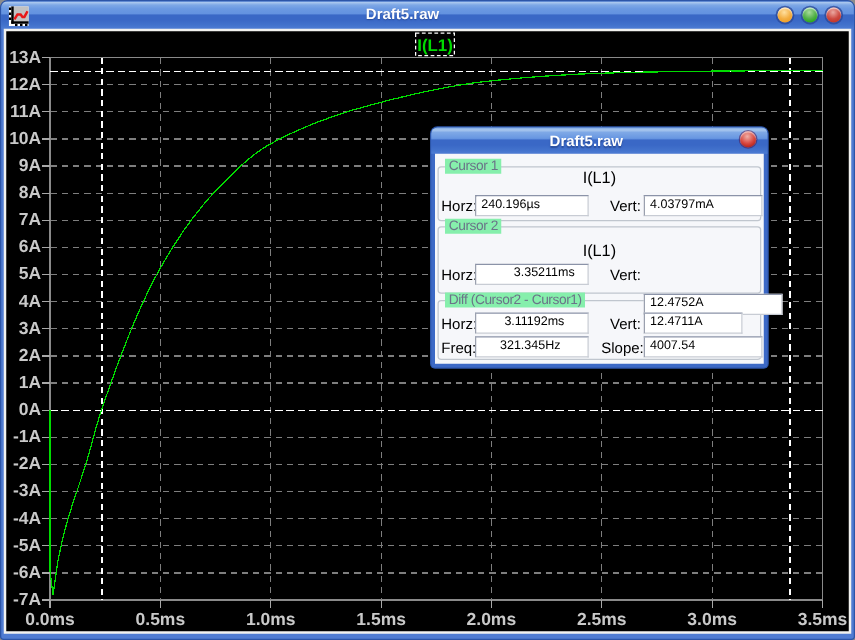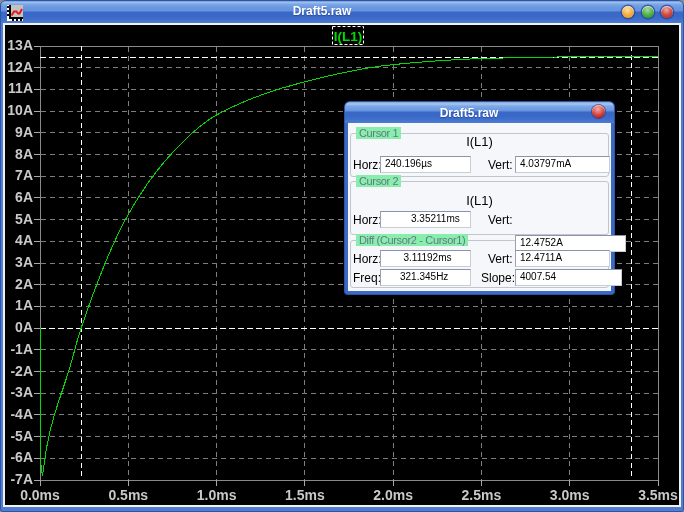--- a/index.html
+++ b/index.html
@@ -179,17 +179,17 @@
 
 <div class="abs" style="left:350px;top:193px;width:259px;text-align:center;color:#000;font-size:13px;">I(L1)</div>
 <div class="abs lb" style="left:353px;top:213px;">Horz:</div>
 <div class="abs tb" style="left:380px;top:211px;width:91px;padding-left:30px;">3.35211ms</div>
 <div class="abs lb" style="left:488px;top:213px;">Vert:</div>
 <div class="abs tb" style="left:515px;top:211px;width:111px;margin-top:24px;">12.4752A</div>
 
 <div class="abs lb" style="left:353px;top:252px;">Horz:</div>
 <div class="abs tb" style="left:380px;top:250px;width:91px;text-align:center;">3.11192ms</div>
 <div class="abs lb" style="left:488px;top:252px;">Vert:</div>
-<div class="abs tb" style="left:515px;top:250px;width:95px;">12.4711A</div>
+<div class="abs tb" style="left:515px;top:250px;width:79px;">12.4711A</div>
 <div class="abs lb" style="left:353px;top:271px;">Freq:</div>
 <div class="abs tb" style="left:380px;top:269px;width:91px;padding-left:19px;">321.345Hz</div>
 <div class="abs lb" style="left:481px;top:271px;text-align:right;">Slope:</div>
-<div class="abs tb" style="left:515px;top:269px;width:107px;">4007.54</div>
+<div class="abs tb" style="left:515px;top:269px;width:95px;">4007.54</div>
 
 </body></html>

